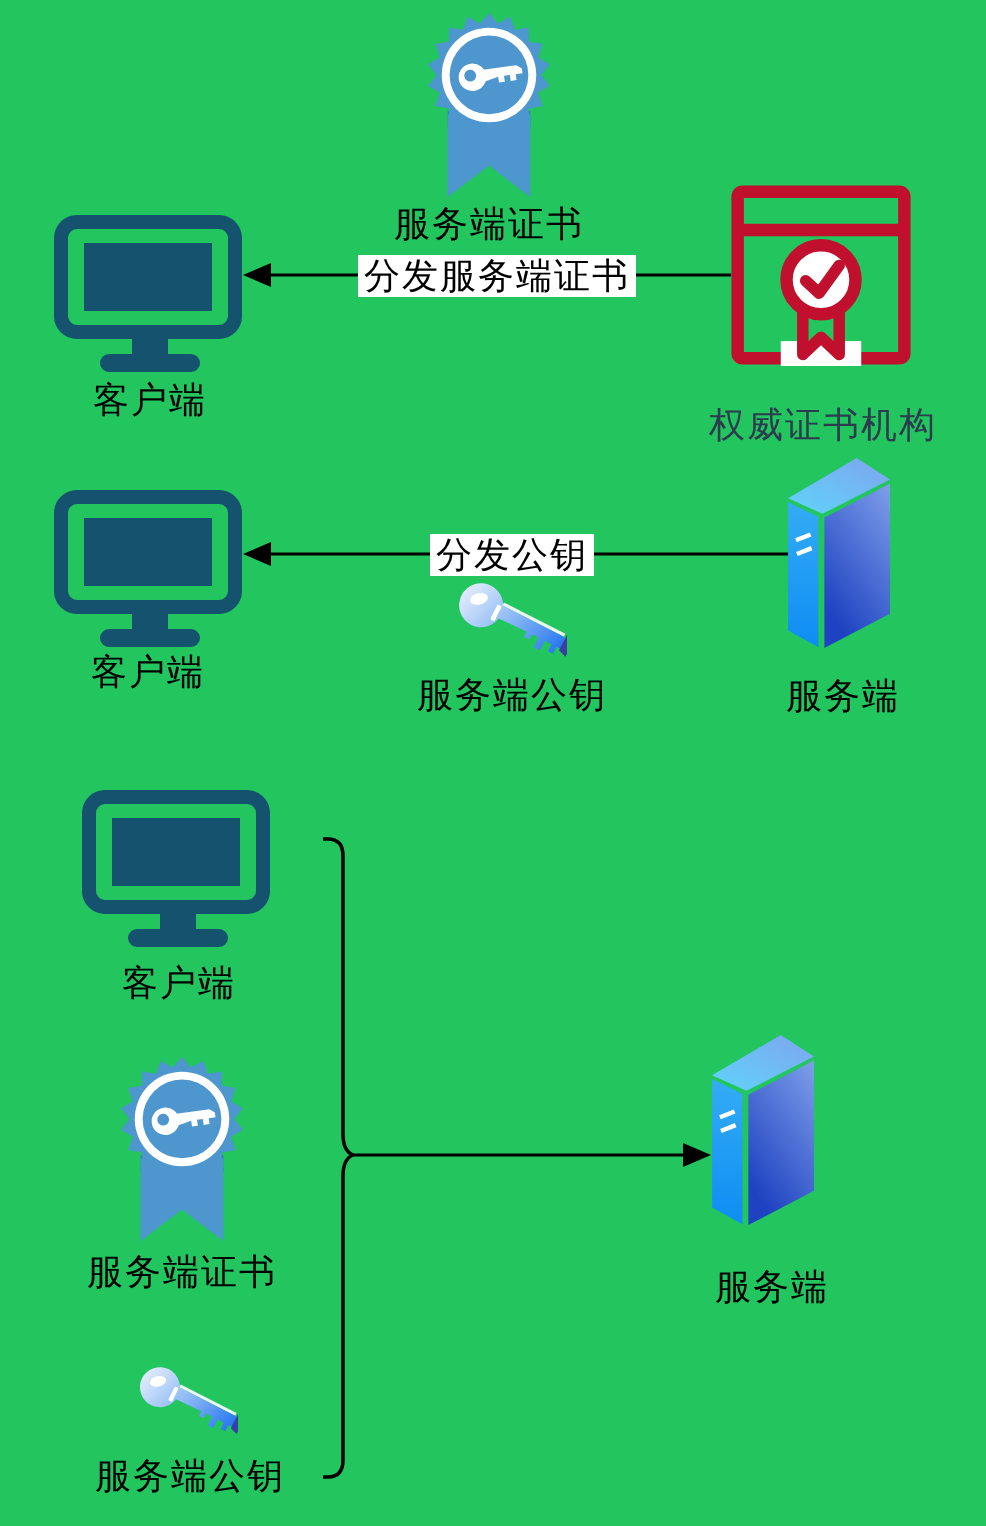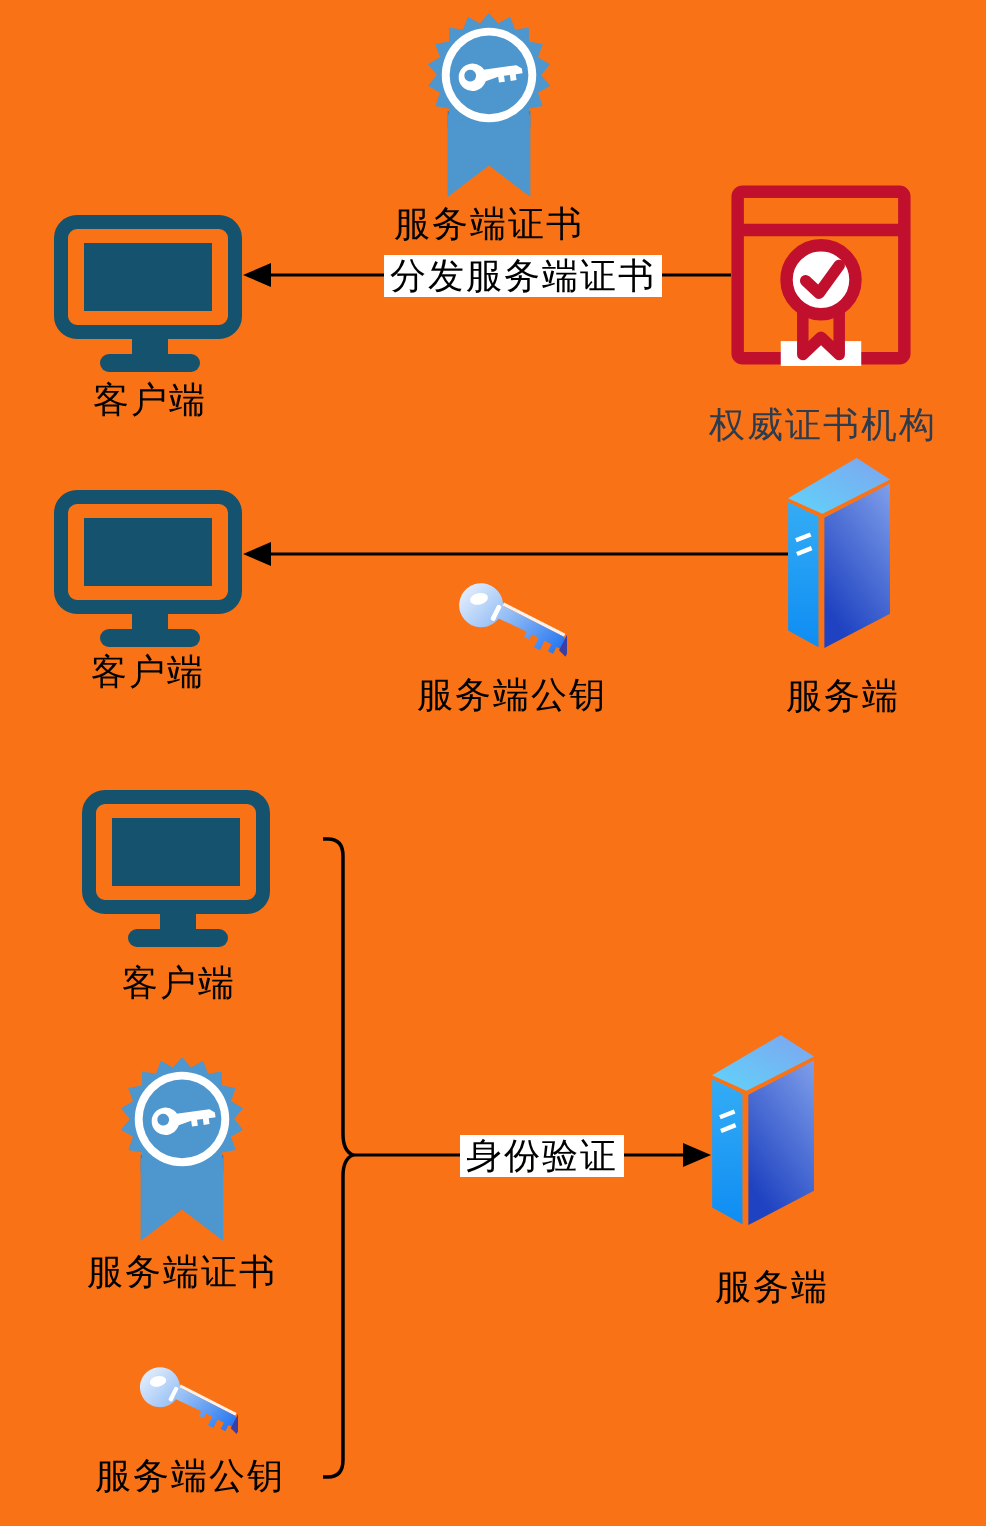--- a/index.html
+++ b/index.html
@@ -1,17 +1,17 @@
 <!DOCTYPE html>
 <html><head>
 <meta charset="utf-8">
 <style>
   html,body{margin:0;padding:0;background:#fff;}
   .canvas{
-    position:relative;width:986px;height:1526px;background:#f97316;overflow:hidden;
+    position:relative;width:986px;height:1526px;background:#22c55e;overflow:hidden;
     font-family:"Liberation Sans","DejaVu Sans",sans-serif;
   }
   .overlay{position:absolute;left:0;top:0;}
   .icon{position:absolute;}
   .lbl{
     position:absolute;transform:translateX(-50%);
     font-size:36px;line-height:42px;letter-spacing:2px;
     color:#000;white-space:nowrap;
   }
   .lbl.on-line{background:#fff;padding:0 6px;}
@@ -113,37 +113,38 @@
   <svg class="icon" style="left:54px;top:215px;width:188px;height:160px" viewBox="0 0 188 160">
       <use href="#icon-client"></use>
     </svg>
   <span class="lbl" style="left:150px;top:379px">客户端</span>
 
   <svg class="icon" style="left:730px;top:184px;width:182px;height:182px" viewBox="0 0 190 190">
       <use href="#icon-ca"></use>
     </svg>
   <span class="lbl ca-label" style="left:823px;top:376px">权威证书机构</span>
 
-  <span class="lbl on-line" style="left:523px;top:255px">分发服务端证书</span>
+  <span class="lbl on-line" style="left:497px;top:255px">分发服务端证书</span>
 
   <svg class="icon" style="left:54px;top:490px;width:188px;height:160px" viewBox="0 0 188 160">
       <use href="#icon-client"></use>
     </svg>
   <span class="lbl" style="left:148px;top:651px">客户端</span>
 
   <svg class="icon" style="left:457px;top:582px;width:110px;height:77px" viewBox="3 3 115 80">
       <use href="#icon-key"></use>
     </svg>
   <span class="lbl" style="left:512px;top:674px">服务端公钥</span>
 
   <svg class="icon" style="left:788px;top:458px;width:108px;height:196px" viewBox="0 0 110 200">
       <use href="#icon-server"></use>
     </svg>
   <span class="lbl" style="left:843px;top:675px">服务端</span>
 
+  <span class="lbl on-line" style="left:512px;top:534px">分发公钥</span>
 
   <svg class="icon" style="left:82px;top:790px;width:188px;height:160px" viewBox="0 0 188 160">
       <use href="#icon-client"></use>
     </svg>
   <span class="lbl" style="left:179px;top:962px">客户端</span>
 
   <svg class="icon" style="left:115px;top:1056px;width:134px;height:187px" viewBox="0 0 136 190">
       <use href="#icon-badge"></use>
     </svg>
   <span class="lbl" style="left:182px;top:1251px">服务端证书</span>
@@ -151,14 +152,13 @@
   <svg class="icon" style="left:138px;top:1366px;width:100px;height:70px" viewBox="3 3 115 80">
       <use href="#icon-key"></use>
     </svg>
   <span class="lbl" style="left:190px;top:1455px">服务端公钥</span>
 
   <svg class="icon" style="left:712px;top:1035px;width:108px;height:196px" viewBox="0 0 110 200">
       <use href="#icon-server"></use>
     </svg>
   <span class="lbl" style="left:772px;top:1266px">服务端</span>
 
-  <span class="lbl on-line" style="left:542px;top:1135px">身份验证</span>
 </div>
 
 </body></html>

